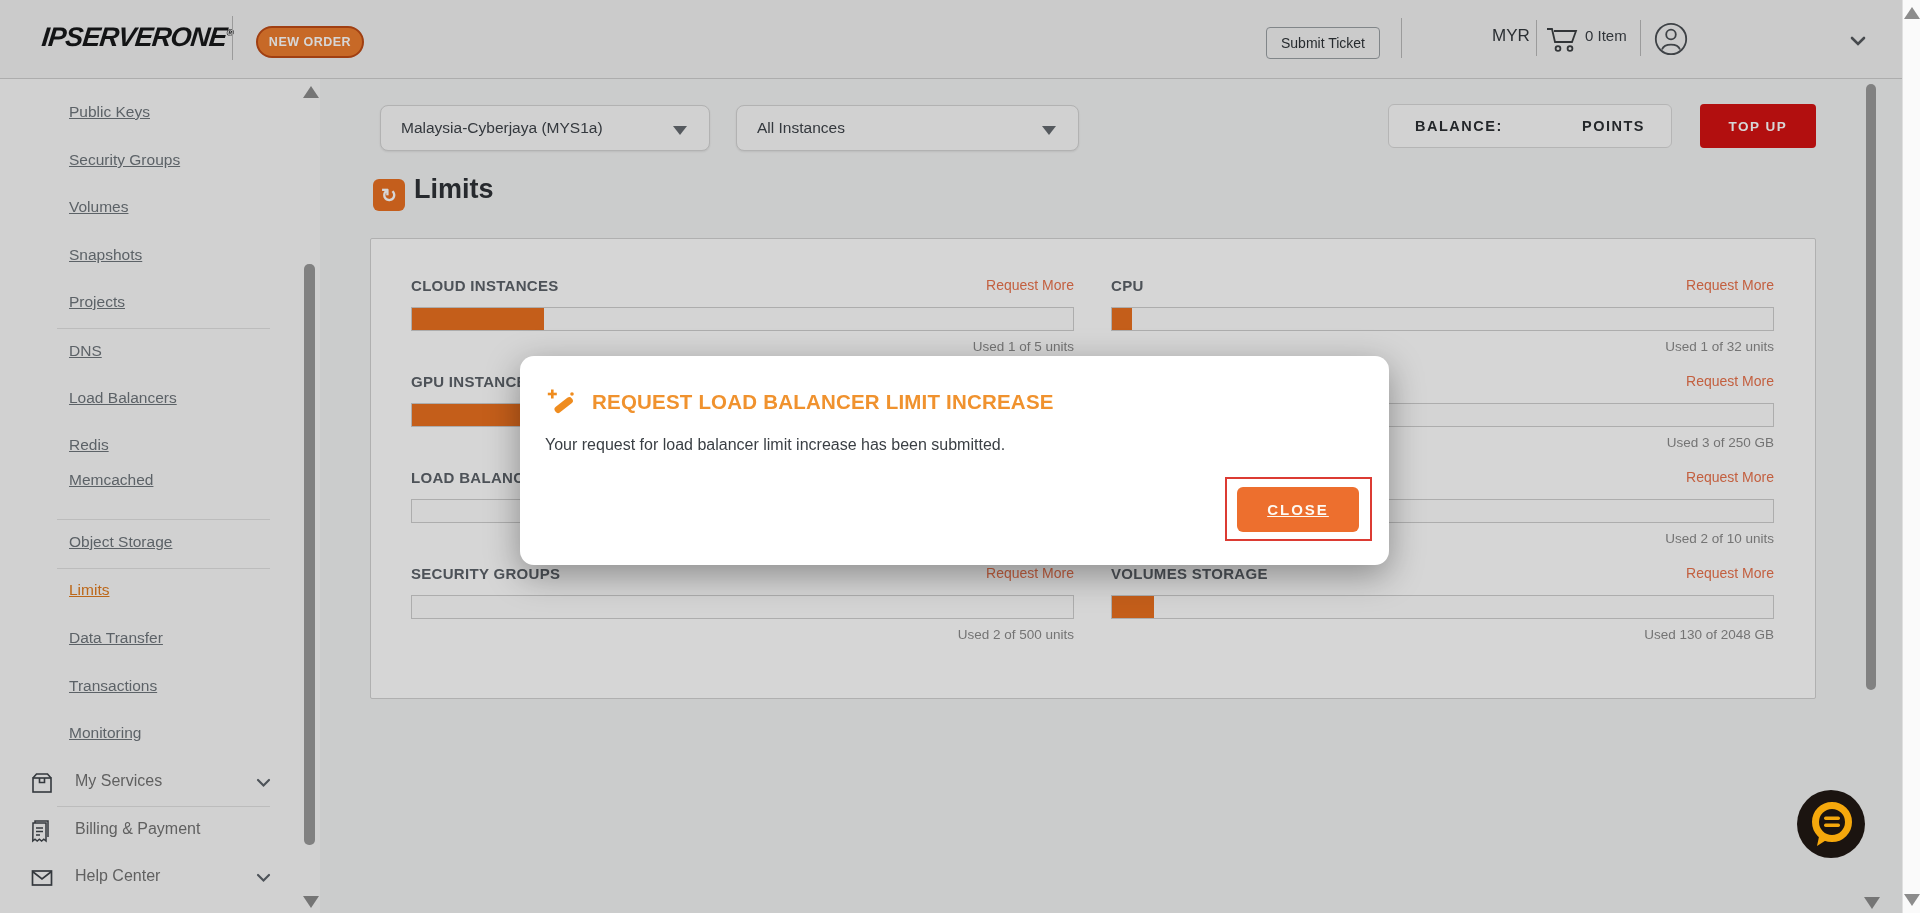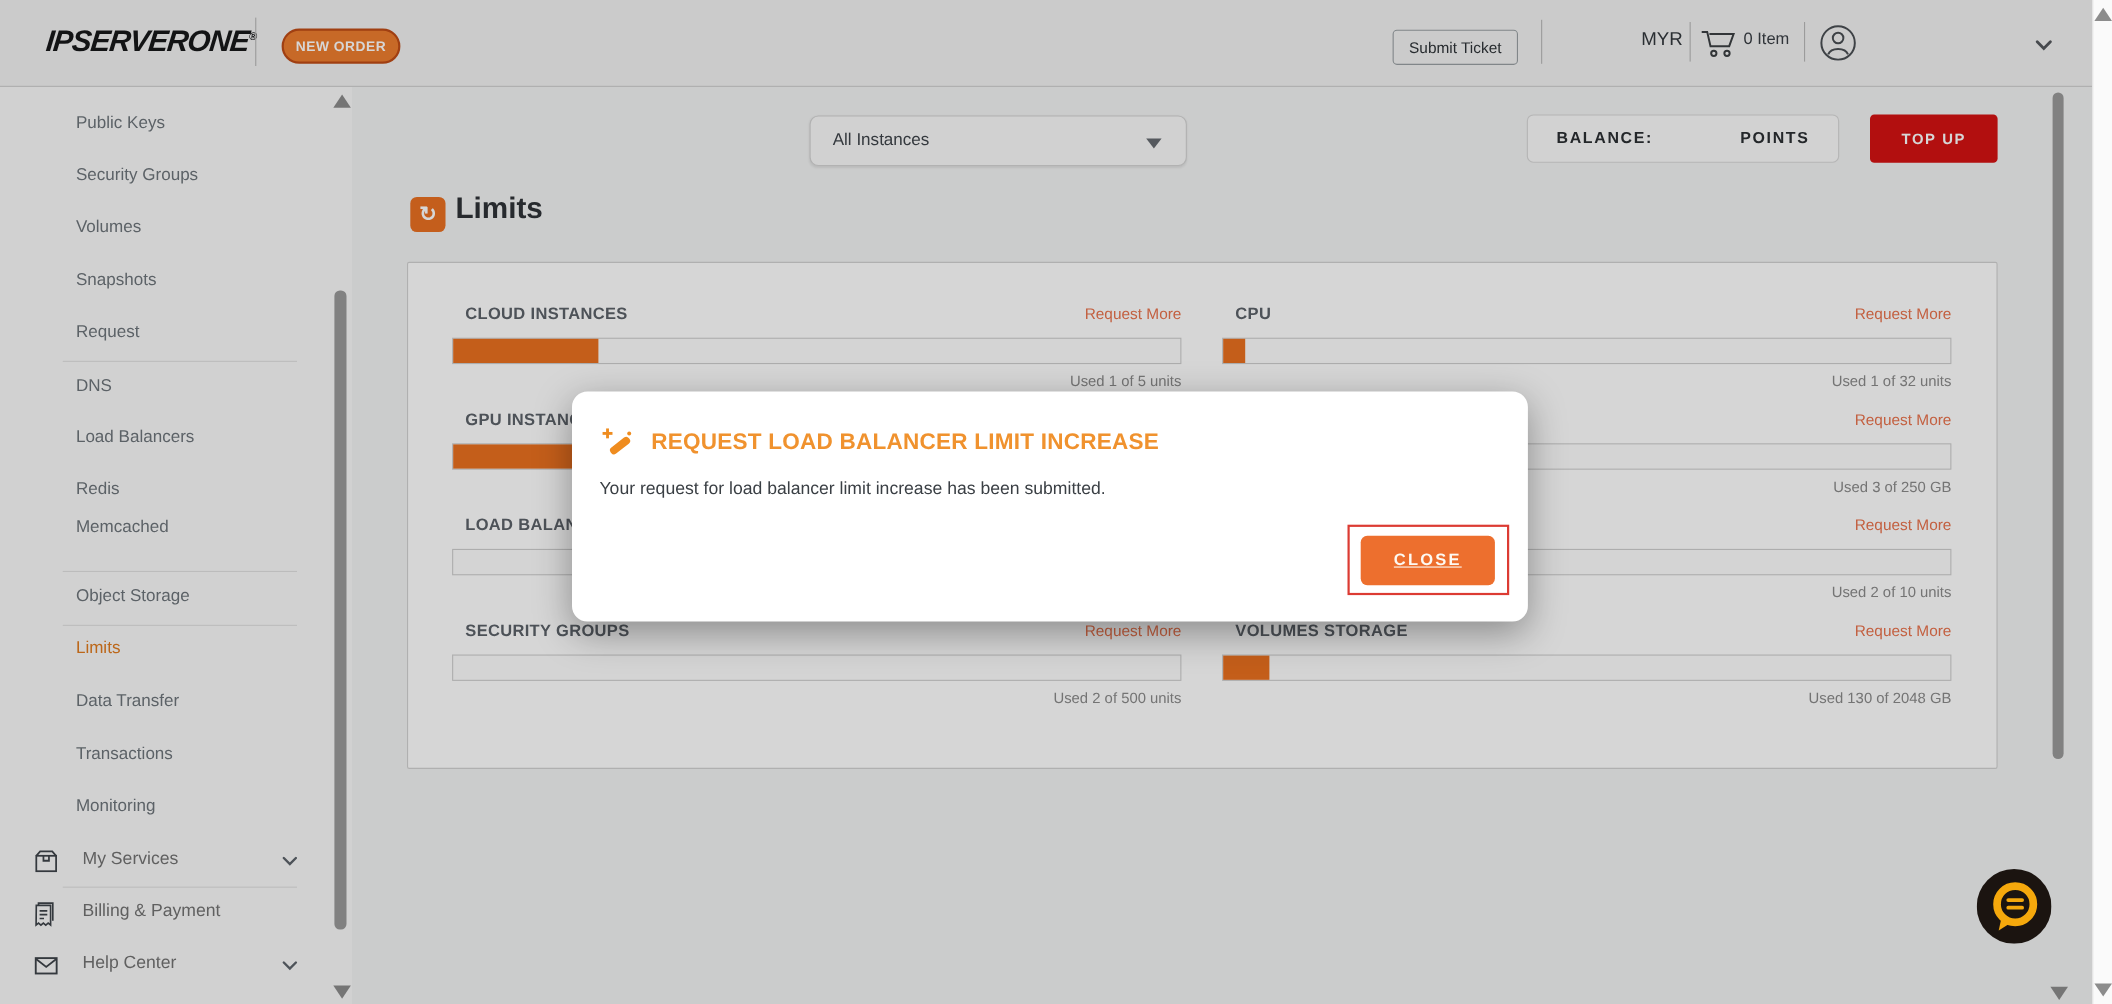--- a/index.html
+++ b/index.html
@@ -20,21 +20,21 @@
         border-radius:4px;background:transparent;color:#2f3438;font-size:14px;display:flex;
         align-items:center;justify-content:center;box-sizing:border-box;cursor:pointer;}
   .currency{position:absolute;left:1492px;top:26px;font-size:17px;color:#33383d;}
   .cart{position:absolute;left:1546px;top:25px;width:34px;height:28px;}
   .cart-count{position:absolute;left:1585px;top:27px;font-size:15px;color:#3a3f45;}
   .avatar{position:absolute;left:1654px;top:22px;width:34px;height:34px;}
   .hdr-chevron{position:absolute;left:1849px;top:34px;width:18px;height:14px;}
 
   
   .sidebar{position:absolute;top:79px;left:0;width:320px;bottom:0;background:#fafafa;}
-  .side-item{position:absolute;left:69px;height:24px;font-size:15.5px;color:#6e757b;cursor:pointer;white-space:nowrap;}
+  .side-item{position:absolute;left:69px;height:24px;font-size:15.5px;color:#6e757b;cursor:pointer;white-space:nowrap;text-decoration:underline;}
   .side-item.active{color:#e07b1e;}
   .side-div{position:absolute;left:57px;width:213px;height:1px;background:#e0e0e0;}
   .side-bottom{position:absolute;left:0;width:300px;height:30px;cursor:pointer;}
   .side-bottom .bi{position:absolute;left:30px;top:2px;width:24px;height:24px;}
   .side-bottom .bl{position:absolute;left:75px;top:3px;font-size:16px;color:#737373;}
   .side-bottom .chev{position:absolute;left:256px;top:9px;width:15px;height:10px;}
 
   
   .tri-up{width:0;height:0;border-left:8px solid transparent;border-right:8px solid transparent;border-bottom:12px solid #8c8c8c;}
   .tri-down{width:0;height:0;border-left:8px solid transparent;border-right:8px solid transparent;border-top:12px solid #8c8c8c;}
@@ -55,21 +55,21 @@
         font-size:13.5px;font-weight:bold;letter-spacing:1.5px;border:none;border-radius:4px;
         display:flex;align-items:center;justify-content:center;cursor:pointer;}
   .limits-icon{position:absolute;left:53px;top:100px;width:32px;height:32px;background:#ea7022;
         border-radius:6px;color:#fff;font-size:19px;font-weight:bold;display:flex;align-items:center;
         justify-content:center;cursor:pointer;}
   .page-title{position:absolute;left:94px;top:95px;font-size:27px;font-weight:bold;color:#2f3337;}
 
   .panel{position:absolute;left:50px;top:159px;width:1446px;height:461px;background:#ffffff;
         border:1px solid #d2d2d2;border-radius:2px;box-sizing:border-box;}
   .card{position:absolute;width:663px;height:86px;}
-  .card-label{position:absolute;left:12px;top:0;font-size:15px;font-weight:bold;letter-spacing:.3px;color:#5c6269;}
+  .card-label{position:absolute;left:0;top:0;font-size:15px;font-weight:bold;letter-spacing:.3px;color:#5c6269;}
   .req-link{position:absolute;right:0;top:0;font-size:14px;color:#e9734d;cursor:pointer;}
   .bar{position:absolute;left:0;top:30px;width:663px;height:24px;background:#fdfdfd;
         border:1px solid #cfcfcf;box-sizing:border-box;}
   .bar-fill{height:100%;background:#ea7120;}
   .used{position:absolute;right:0;top:62px;font-size:13.5px;color:#8b8b8b;}
 
   
   .overlay{position:absolute;top:0;left:0;width:1902px;height:913px;background:rgba(0,0,0,.16);z-index:50;}
   .modal{position:absolute;left:520px;top:356px;width:869px;height:209px;background:#fff;z-index:60;
         box-shadow:0 10px 34px rgba(0,0,0,.35);border-radius:14px;}
@@ -129,21 +129,21 @@
         <path d="M3 4 l6 6 l6 -6"></path>
       </svg>
     </div>
   </div>
 
   <div class="sidebar">
     <div class="side-item" style="top:24px">Public Keys</div>
     <div class="side-item" style="top:72px">Security Groups</div>
     <div class="side-item" style="top:119px">Volumes</div>
     <div class="side-item" style="top:167px">Snapshots</div>
-    <div class="side-item" style="top:214px">Request</div>
+    <div class="side-item" style="top:214px">Projects</div>
     <div class="side-div" style="top:249px"></div>
     <div class="side-item" style="top:263px">DNS</div>
     <div class="side-item" style="top:310px">Load Balancers</div>
     <div class="side-item" style="top:357px">Redis</div>
     <div class="side-item" style="top:392px">Memcached</div>
     <div class="side-div" style="top:440px"></div>
     <div class="side-item" style="top:454px">Object Storage</div>
     <div class="side-div" style="top:489px"></div>
     <div class="side-item active" style="top:502px">Limits</div>
     <div class="side-item" style="top:550px">Data Transfer</div>
@@ -189,20 +189,24 @@
           </svg>
       </span>
     </div>
   </div>
 
   <div class="tri-up side-sb-up" style="position:absolute;z-index:6"></div>
   <div class="sb-thumb side-sb-thumb" style="position:absolute;z-index:6"></div>
   <div class="tri-down side-sb-down" style="position:absolute;z-index:6"></div>
 
   <div class="content">
+    <div class="dropdown" style="left:60px;width:330px">
+      <span>Malaysia-Cyberjaya (MYS1a)</span>
+      <span class="dd-caret"></span>
+    </div>
     <div class="dropdown" style="left:416px;width:343px">
       <span>All Instances</span>
       <span class="dd-caret"></span>
     </div>
     <div class="balance-box">
       <span>BALANCE:</span>
       <span>POINTS</span>
     </div>
     <button class="topup">TOP UP</button>
 

